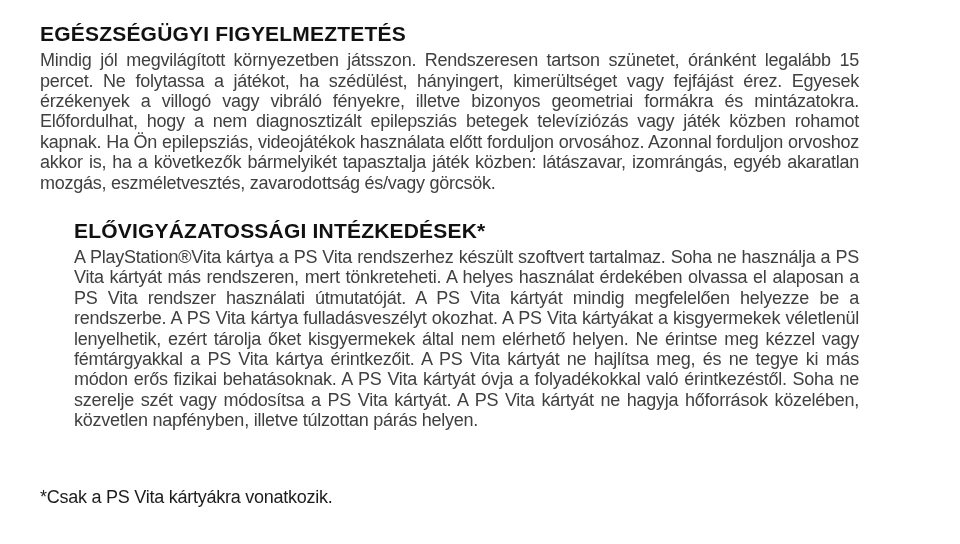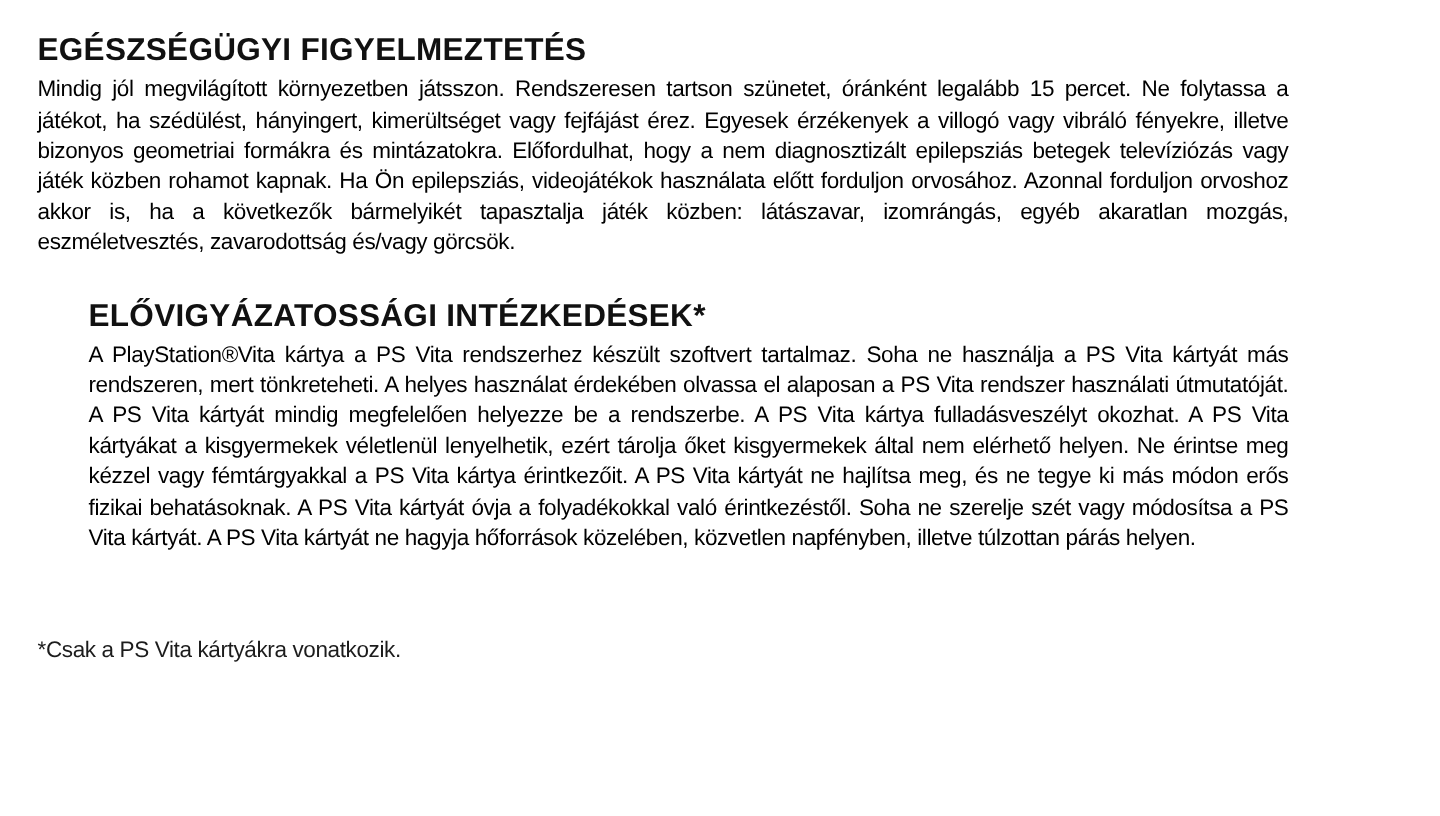--- a/index.html
+++ b/index.html
@@ -12,45 +12,45 @@
     background: #ffffff;
     overflow: hidden;
     font-family: "Liberation Sans", "DejaVu Sans", sans-serif;
     color: #1c1c1c;
     -webkit-font-smoothing: antialiased;
   }
   .page {
     box-sizing: border-box;
     width: 884px;
     height: 544px;
-    padding: 22px 25px 0 25px;
+    padding: 22px 25px 0 40px;
     background: #ffffff;
   }
   .doc-heading {
     font-size: 21px;
     font-weight: bold;
     letter-spacing: 0.2px;
     color: #111111;
     margin: 0 0 5px 0;
     line-height: 1.1;
   }
   .doc-paragraph {
-    font-size: 15px;
+    font-size: 18px;
     line-height: 20.4px;
     letter-spacing: -0.25px;
     text-align: justify;
     margin: 0;
-    color: #000000;
+    color: #404040;
   }
   .section-2 {
     margin-top: 26px;
     margin-left: 34px;
   }
   .doc-footnote {
-    font-size: 15px;
+    font-size: 18px;
     letter-spacing: -0.25px;
     margin-top: 56px;
     color: #1c1c1c;
   }
 </style>
 </head>
 <body>
 
 <div class="page">
 

